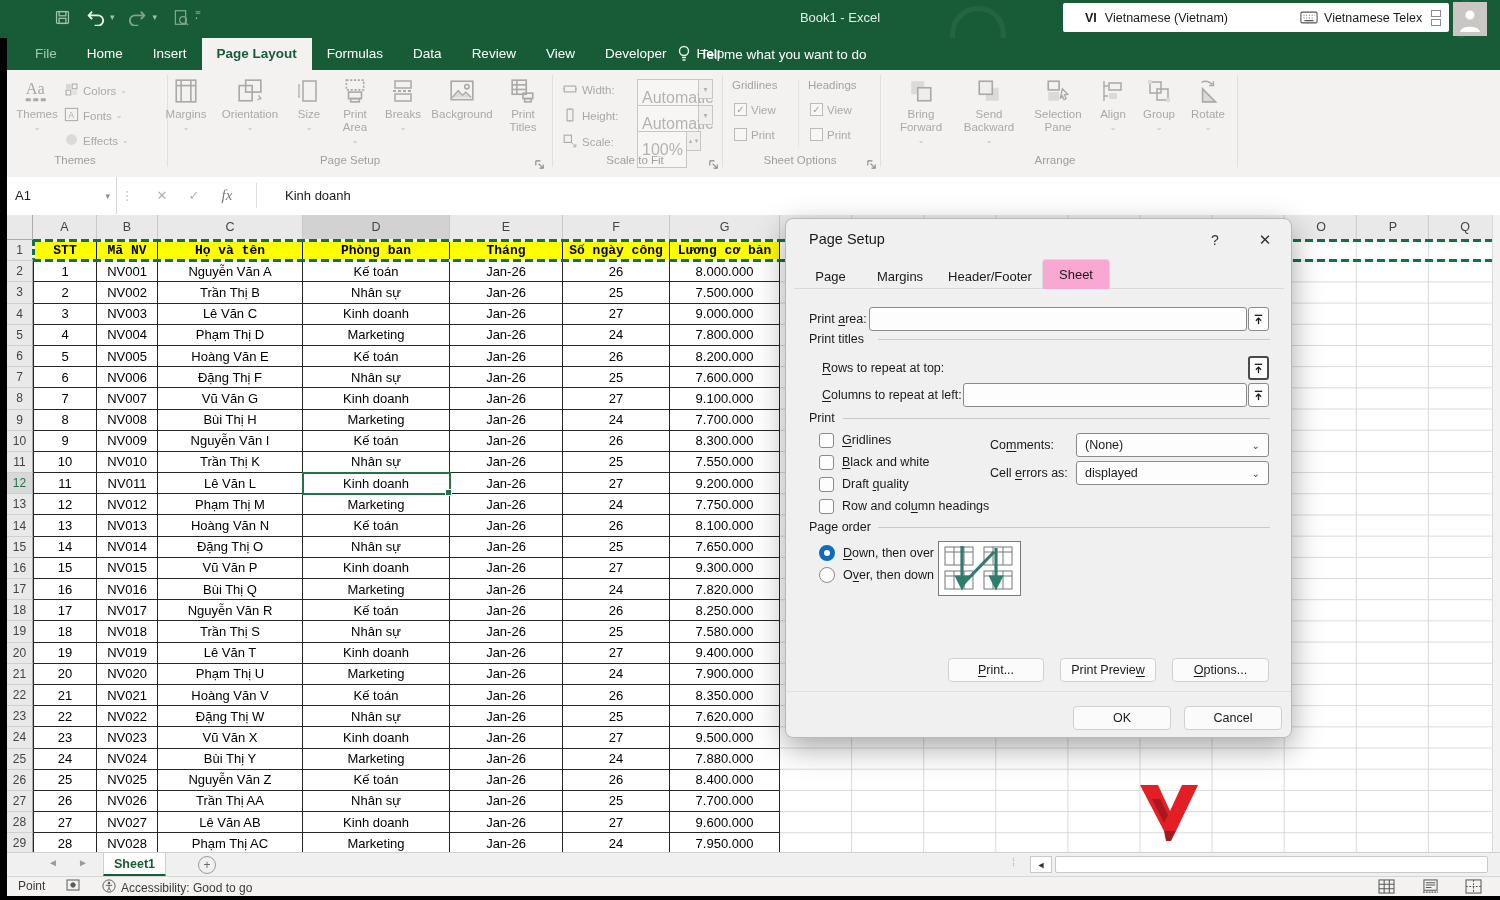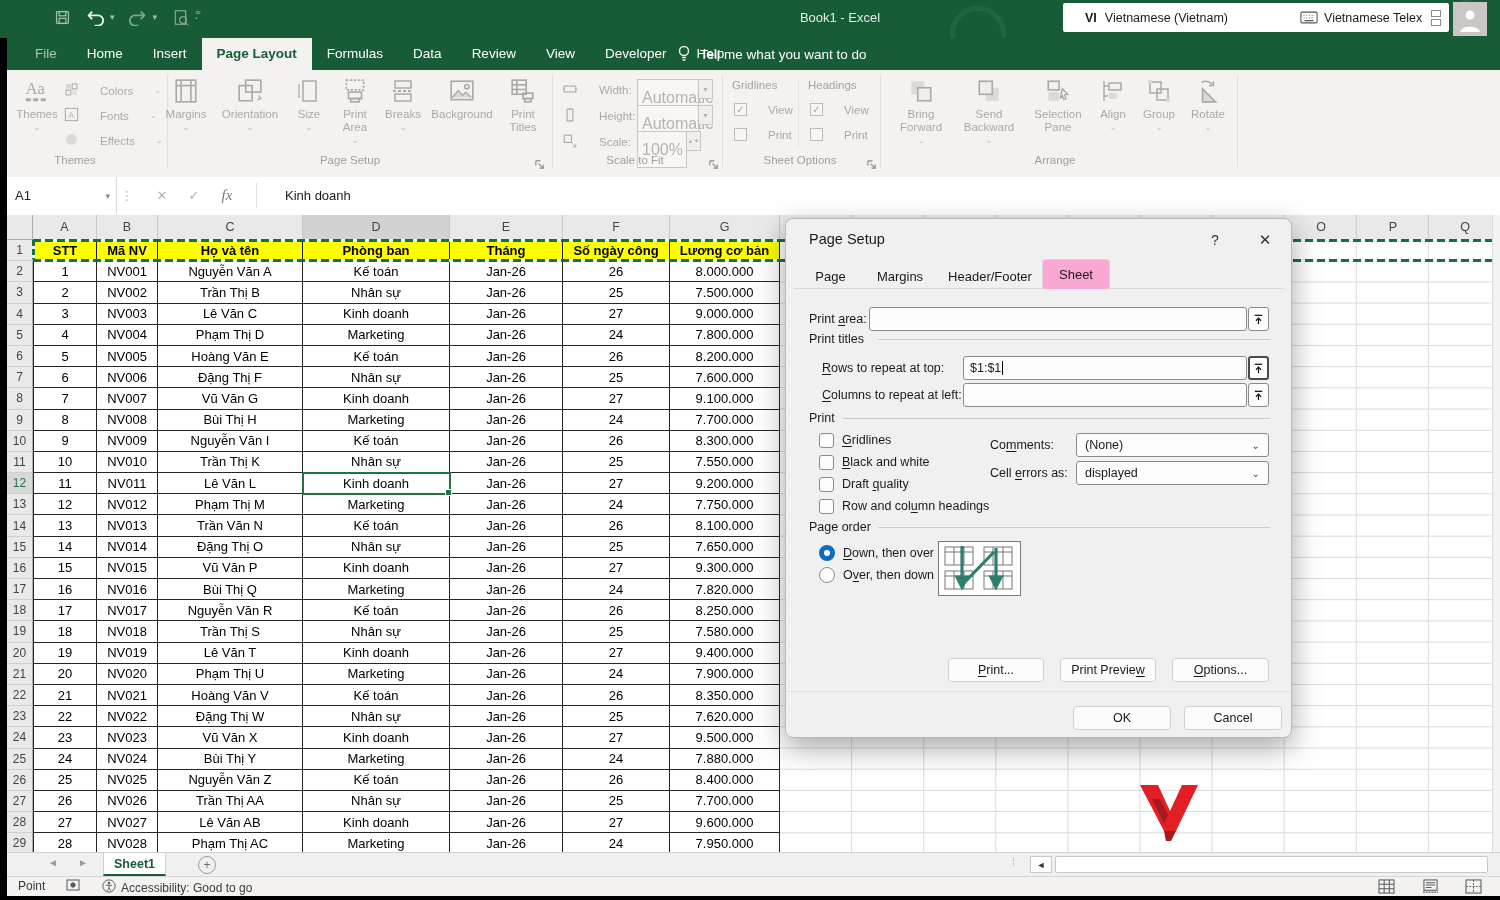--- a/index.html
+++ b/index.html
@@ -24,21 +24,21 @@
   .rtab.active{background:#F3F2F1;color:#185C37;font-weight:bold;}
   #tellme{position:absolute;left:676px;top:38px;height:32px;display:flex;align-items:center;gap:8px;color:#fff;font-size:13.5px;}
   
   #ribbon{left:0;top:70px;width:1500px;height:107px;background:#F3F2F1;border-bottom:1px solid #D2D0CE;}
   .rsep{position:absolute;top:5px;width:1px;height:92px;background:#E1DFDD;}
   .glabel{position:absolute;top:84px;font-size:11.5px;color:#A19F9D;text-align:center;}
   .rbtn{position:absolute;top:6px;display:flex;flex-direction:column;align-items:center;gap:2px;}
   .rbtn .ric{height:30px;display:flex;align-items:center;justify-content:center;}
   .rbtn .rlb{font-size:11.5px;color:#ABA9A7;text-align:center;line-height:13px;}
   .chev{font-size:8px;color:#BCBAB8;display:block;}
-  .smallrow{position:absolute;display:flex;align-items:center;gap:21px;font-size:11.5px;color:#ABA9A7;}
+  .smallrow{position:absolute;display:flex;align-items:center;gap:4px;font-size:11.5px;color:#ABA9A7;}
   .ibox{height:37px;background:#F7F6F5;border:1px solid #C8C6C4;display:flex;align-items:center;
         padding:0 4px;font-size:16px;color:#B5B3B1;box-sizing:border-box;}
   .ddside{width:14px;height:20px;border:1px solid #C8C6C4;border-left:none;background:#F0EFEE;
           display:flex;align-items:center;justify-content:center;color:#B5B3B1;font-size:8px;box-sizing:border-box;}
   .rchk{width:13px;height:13px;border:1px solid #BDBBB9;background:#F7F6F5;display:inline-flex;
         align-items:center;justify-content:center;font-size:10px;color:#A19F9D;box-sizing:border-box;}
   .launch{position:absolute;top:86px;width:12px;height:12px;}
   
   #fbar{left:0;top:177px;width:1500px;height:38px;background:#fff;border-bottom:1px solid #CFCDCB;}
   #namebox{position:absolute;left:7px;top:0;width:110px;height:37px;border-right:1px solid #D6D6D6;
@@ -50,21 +50,21 @@
   .corner{height:25px;background:#E9E9E9;border-right:1px solid #ABABAB;border-bottom:1px solid #ABABAB;box-sizing:border-box;}
   .ch{height:25px;background:#E9E9E9;border-right:1px solid #C9C9C9;border-bottom:1px solid #ABABAB;
       font-size:12.5px;color:#444;display:flex;align-items:center;justify-content:center;box-sizing:border-box;}
   .ch.act{background:#D2D2D2;}
   #gridrows{position:absolute;left:7px;top:240px;width:773px;height:612px;overflow:hidden;z-index:1;background:#fff;}
   .grow{display:flex;height:21.2px;}
   .rnum{background:#E9E9E9;border-right:1px solid #ABABAB;border-bottom:1px solid #D0D0D0;font-size:12px;color:#444;
         display:flex;align-items:center;justify-content:center;box-sizing:border-box;flex:none;}
   .rnum.act{background:#D8D8D8;color:#217346;}
   .ycell{background:#FFFF00;font-weight:bold;color:#000;border-right:1px solid #1a1a1a;border-bottom:1px solid #1a1a1a;border-top:1px solid #1a1a1a;
-         font-size:13px;display:flex;align-items:center;justify-content:center;box-sizing:border-box;flex:none;white-space:nowrap;overflow:hidden;}
+         font-size:13px;display:flex;align-items:center;justify-content:center;box-sizing:border-box;flex:none;white-space:nowrap;overflow:hidden;font-family:Liberation Mono, monospace;}
   .dcell{background:#fff;color:#000;border-right:1px solid #262626;border-bottom:1px solid #262626;
          font-size:13px;display:flex;align-items:center;justify-content:center;box-sizing:border-box;flex:none;white-space:nowrap;overflow:hidden;}
   .cfirst{border-left:1px solid #262626;}
   #rightregion{position:absolute;left:780px;top:240px;width:712px;height:612px;z-index:0;background:#fff;
     background-image:linear-gradient(to top,#D9D9D9 1px,transparent 1px),linear-gradient(to left,#D9D9D9 1px,transparent 1px);
     background-size:72.1px 21.2px;}
   #rightheads{position:absolute;left:780px;top:215px;width:712px;height:25px;background:#E9E9E9;border-bottom:1px solid #ABABAB;
     background-image:linear-gradient(to left,#C9C9C9 1px,transparent 1px);background-size:72.1px 100%;box-sizing:border-box;z-index:1;}
   .rch{position:absolute;top:0;width:72px;height:24px;display:flex;align-items:center;justify-content:center;font-size:12.5px;color:#444;}
   .marq-h{position:absolute;left:33px;width:1459px;height:3px;z-index:3;
@@ -629,21 +629,21 @@
         <div class="dcell" style="width: 145px;">Phạm Thị M</div>
         <div class="dcell" style="width: 147px;">Marketing</div>
         <div class="dcell" style="width: 113px;">Jan-26</div>
         <div class="dcell" style="width: 107px;">24</div>
         <div class="dcell" style="width: 110px;">7.750.000</div>
       </div>
       <div class="grow">
         <div class="rnum" style="width: 26px;">14</div>
         <div class="dcell cfirst" style="width: 64px;">13</div>
         <div class="dcell" style="width: 61px;">NV013</div>
-        <div class="dcell" style="width: 145px;">Trần Văn N</div>
+        <div class="dcell" style="width: 145px;">Hoàng Văn N</div>
         <div class="dcell" style="width: 147px;">Kế toán</div>
         <div class="dcell" style="width: 113px;">Jan-26</div>
         <div class="dcell" style="width: 107px;">26</div>
         <div class="dcell" style="width: 110px;">8.100.000</div>
       </div>
       <div class="grow">
         <div class="rnum" style="width: 26px;">15</div>
         <div class="dcell cfirst" style="width: 64px;">14</div>
         <div class="dcell" style="width: 61px;">NV014</div>
         <div class="dcell" style="width: 145px;">Đặng Thị O</div>
@@ -830,24 +830,20 @@
           <path d="M3 2.5h8"></path>
           <path d="M7 12V5.5"></path>
           <path d="M4.2 8.3 7 5.5l2.8 2.8"></path>
         </svg>
       </div>
 
     <div class="grptext" style="left:23px;top:113px;">Print titles</div>
     <div class="grprule" style="left:92px;top:120px;width:392px;"></div>
 
     <div class="dlbl" style="left:36px;top:142px;"><u>R</u>ows to repeat at top:</div>
-    <div class="dfield" style="left:177px;top:137px;width:284px;">
-      <span>$1:$1</span>
-        <span style="display:inline-block;width:1px;height:14px;background:#000;margin-left:1px;"></span>
-    </div>
     <div class="collapse focus" style="left:462px;top:137px;">
         <svg width="13" height="13" viewBox="0 0 14 14" fill="none" stroke="#1a1a1a" stroke-width="1.4">
           <path d="M3 2.5h8"></path>
           <path d="M7 12V5.5"></path>
           <path d="M4.2 8.3 7 5.5l2.8 2.8"></path>
         </svg>
       </div>
 
     <div class="dlbl" style="left:36px;top:169px;"><u>C</u>olumns to repeat at left:</div>
     <div class="dfield" style="left:177px;top:164px;width:284px;">

